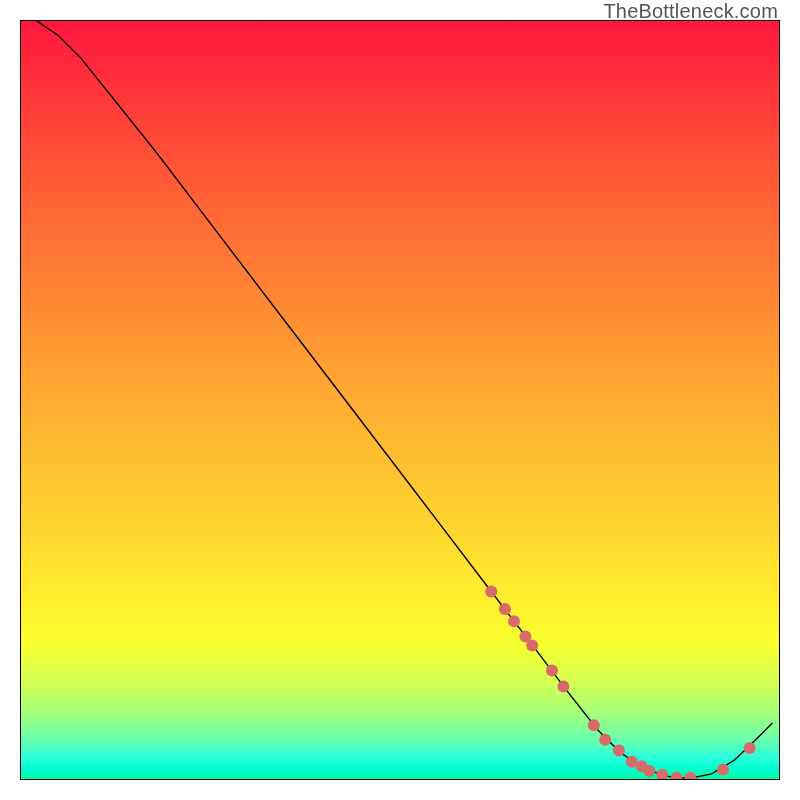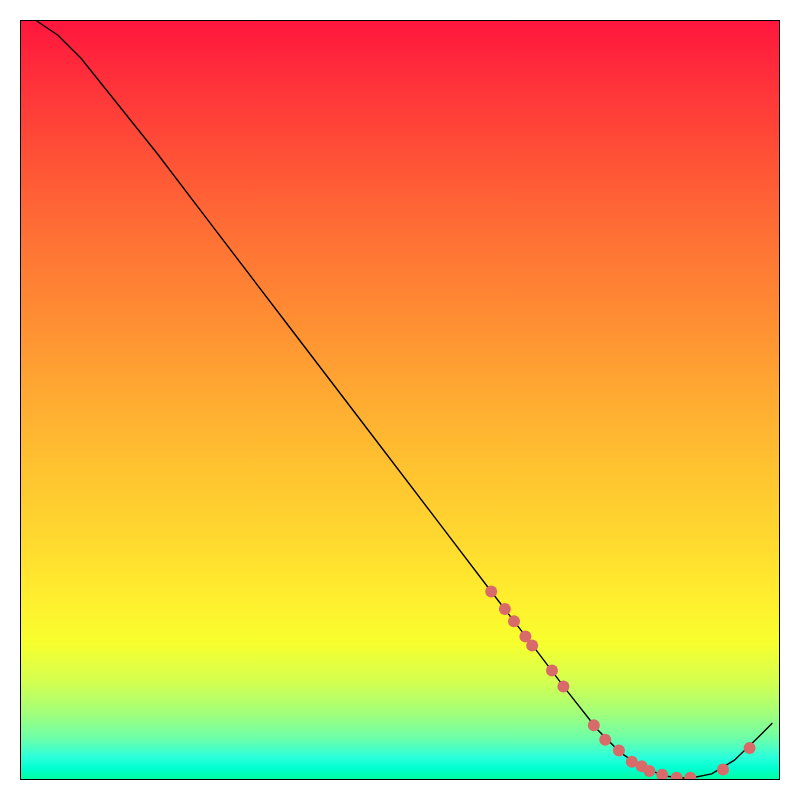--- a/index.html
+++ b/index.html
@@ -66,20 +66,21 @@
     font-size: 20px;
     color: #555;
     font-family: Arial, Helvetica, sans-serif;
     letter-spacing: 0.2px;
   }
 </style>
 </head>
 <body>
 
 <div class="container">
+  <div class="watermark">TheBottleneck.com</div>
   <div class="plot-area">
     <div class="gradient-bg"></div>
     <svg class="overlay" viewBox="0 0 760 760" preserveAspectRatio="none">
       <g id="curve-group">
           <path d="M15.2 0.0 L38.0 15.2 L60.8 38.0 L91.2 76.0 L136.8 133.0 L190.0 202.9 L266.0 302.5 L342.0 402.0 L418.0 501.6 L471.2 571.5 L509.2 620.9 L547.2 671.1 L577.6 709.8 L600.4 732.6 L623.2 747.8 L646.0 756.2 L668.8 758.5 L691.6 753.9 L714.4 740.2 L737.2 718.2 L752.4 703.0" fill="none" stroke="#000" stroke-width="1.4"></path>
         </g>
       <g id="points-group">
           <circle cx="471.2" cy="571.5" r="6" fill="#d86a6a"></circle>
           <circle cx="484.9" cy="589.0" r="6" fill="#d86a6a"></circle>
           <circle cx="494.0" cy="601.2" r="6" fill="#d86a6a"></circle>

